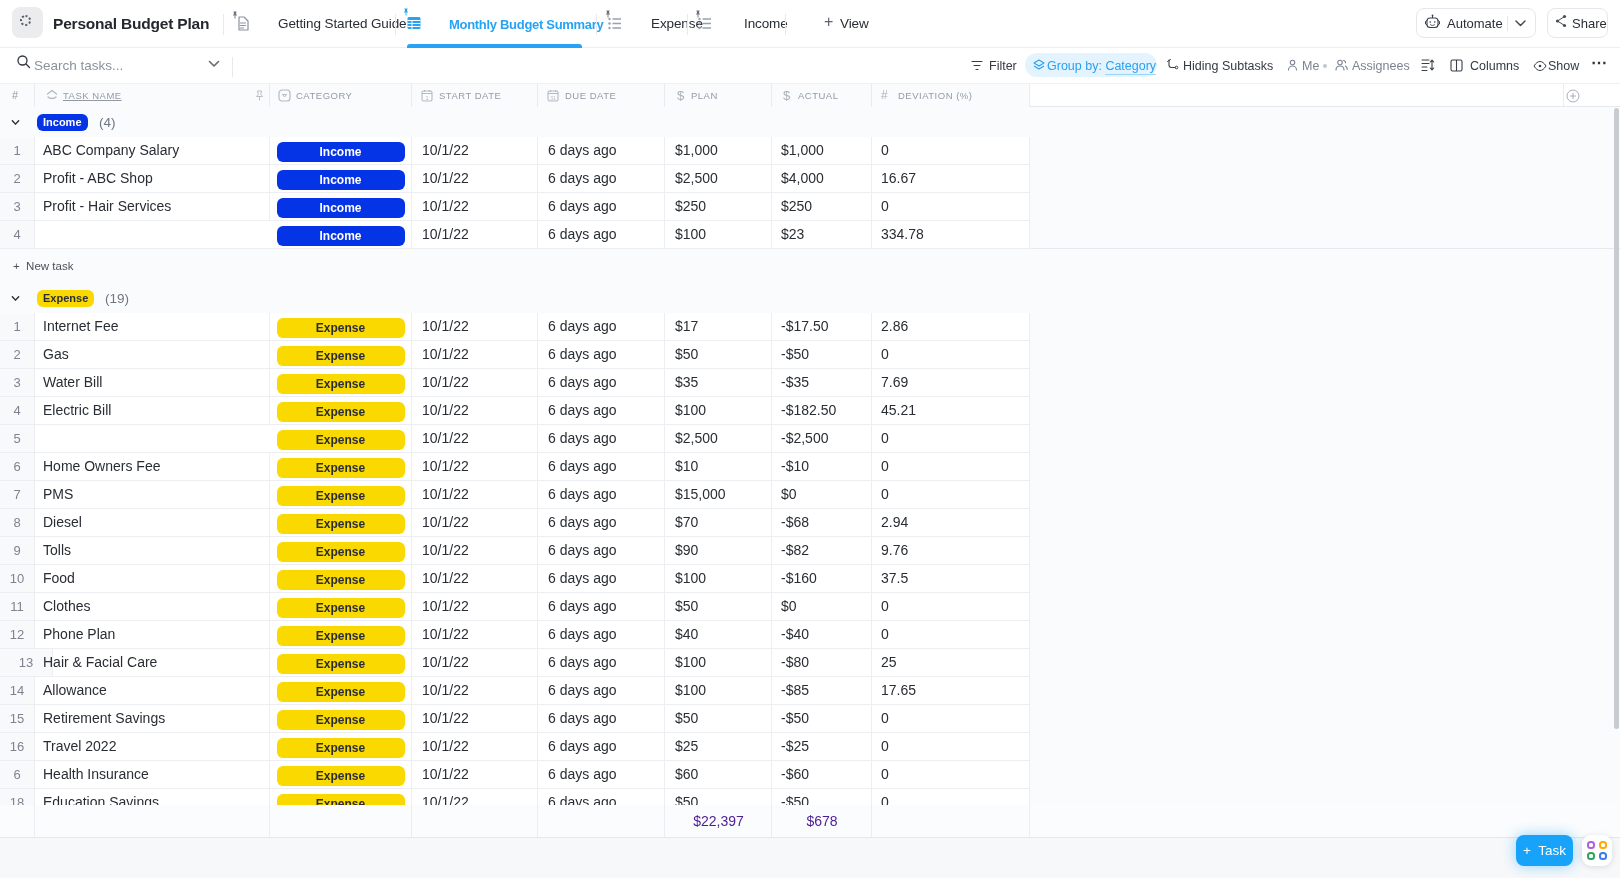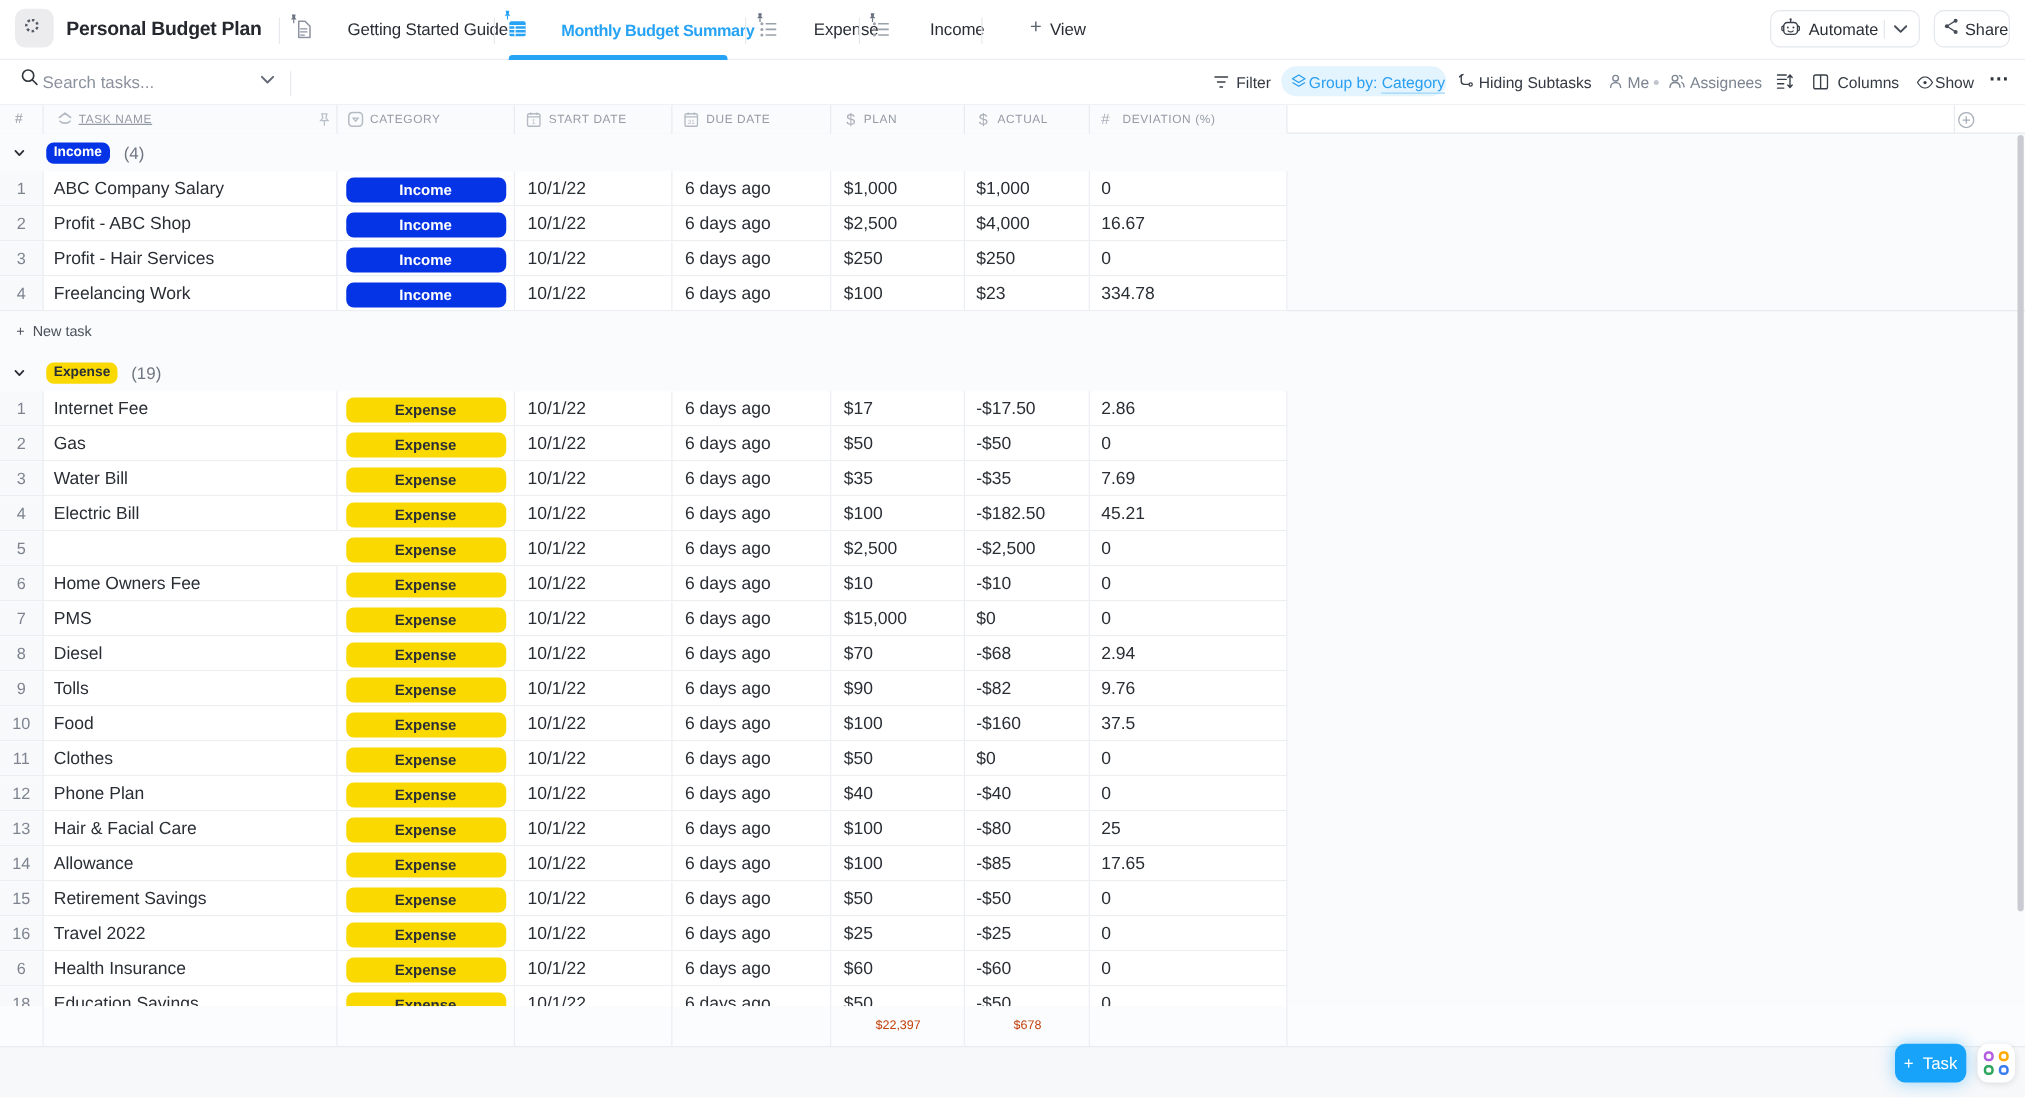--- a/index.html
+++ b/index.html
@@ -57,21 +57,21 @@
   vertical-align:top; }
 .pill-exp { display:inline-block; width:128px; height:20px; line-height:20px; margin-top:5px;
   background:#f9d900; color:#2a2e36; font-size:12px; font-weight:bold; border-radius:6px;
   vertical-align:top; }
 #newtask { position:absolute; left:13px; top:153px; font-size:11.5px; color:#4a515c; }
 .fullline { position:absolute; left:0; width:1620px; height:1px; background:#e7e9ee; }
 
 #totals { position:absolute; left:0; top:805px; width:1620px; height:33px; background:#fbfcfd;
   border-bottom:1px solid #e5e7ec; }
 .tcell { position:absolute; top:0; height:32px; border-right:1px solid #eceef2; }
-.tval { position:absolute; top:0; height:32px; line-height:32px; font-size:10px; color:#c2410c;
+.tval { position:absolute; top:0; height:32px; line-height:32px; font-size:14px; color:#4c1d95;
   text-align:center; }
 
 #footer { position:absolute; left:0; top:838px; width:1620px; height:40px; background:#f7f8fa; }
 #taskbtn { position:absolute; left:1516px; top:835px; width:57px; height:31px; border-radius:8px;
   background:#17a3f9; color:#fff; font-size:13.5px; text-align:center; line-height:31px;
   box-shadow:0 0 14px rgba(23,163,249,0.45); }
 #appsbtn { position:absolute; left:1582px; top:835px; width:30px; height:31px; border-radius:9px;
   background:#fff; box-shadow:0 1px 6px rgba(0,0,0,0.12); }
 .dot { position:absolute; width:8px; height:8px; border-radius:3.5px; }
 #scrollthumb { position:absolute; left:1614px; top:108px; width:5px; height:621px;
@@ -113,21 +113,20 @@
       <div class="cell" style="left:35px;width:235px;padding-left:8px">Profit - Hair Services</div>
       <div class="cell ccat" style="left:270px;width:142px"><span class="pill-inc">Income</span></div>
       <div class="cell" style="left:412px;width:126px;padding-left:10px">10/1/22</div>
       <div class="cell" style="left:538px;width:127px;padding-left:10px">6 days ago</div>
       <div class="cell" style="left:665px;width:107px;padding-left:10px">$250</div>
       <div class="cell" style="left:772px;width:100px;padding-left:9px">$250</div>
       <div class="cell clast" style="left:872px;width:158px;padding-left:9px">0</div>
     </div>
 <div class="row" style="top:114px">
       <div class="cell cnum" style="left:0;width:35px">4</div>
-      <div class="cell" style="left:35px;width:235px;padding-left:8px">Freelancing Work</div>
       <div class="cell ccat" style="left:270px;width:142px"><span class="pill-inc">Income</span></div>
       <div class="cell" style="left:412px;width:126px;padding-left:10px">10/1/22</div>
       <div class="cell" style="left:538px;width:127px;padding-left:10px">6 days ago</div>
       <div class="cell" style="left:665px;width:107px;padding-left:10px">$100</div>
       <div class="cell" style="left:772px;width:100px;padding-left:9px">$23</div>
       <div class="cell clast" style="left:872px;width:158px;padding-left:9px">334.78</div>
     </div>
 <div class="row" style="top:206px">
       <div class="cell cnum" style="left:0;width:35px">1</div>
       <div class="cell" style="left:35px;width:235px;padding-left:8px">Internet Fee</div>
@@ -241,21 +240,21 @@
       <div class="cell cnum" style="left:0;width:35px">12</div>
       <div class="cell" style="left:35px;width:235px;padding-left:8px">Phone Plan</div>
       <div class="cell ccat" style="left:270px;width:142px"><span class="pill-exp">Expense</span></div>
       <div class="cell" style="left:412px;width:126px;padding-left:10px">10/1/22</div>
       <div class="cell" style="left:538px;width:127px;padding-left:10px">6 days ago</div>
       <div class="cell" style="left:665px;width:107px;padding-left:10px">$40</div>
       <div class="cell" style="left:772px;width:100px;padding-left:9px">-$40</div>
       <div class="cell clast" style="left:872px;width:158px;padding-left:9px">0</div>
     </div>
 <div class="row" style="top:542px">
-      <div class="cell cnum" style="left:0;width:35px">13</div>
+      <div class="cell cnum" style="left:0;width:53px">13</div>
       <div class="cell" style="left:35px;width:235px;padding-left:8px">Hair &amp; Facial Care</div>
       <div class="cell ccat" style="left:270px;width:142px"><span class="pill-exp">Expense</span></div>
       <div class="cell" style="left:412px;width:126px;padding-left:10px">10/1/22</div>
       <div class="cell" style="left:538px;width:127px;padding-left:10px">6 days ago</div>
       <div class="cell" style="left:665px;width:107px;padding-left:10px">$100</div>
       <div class="cell" style="left:772px;width:100px;padding-left:9px">-$80</div>
       <div class="cell clast" style="left:872px;width:158px;padding-left:9px">25</div>
     </div>
 <div class="row" style="top:570px">
       <div class="cell cnum" style="left:0;width:35px">14</div>

